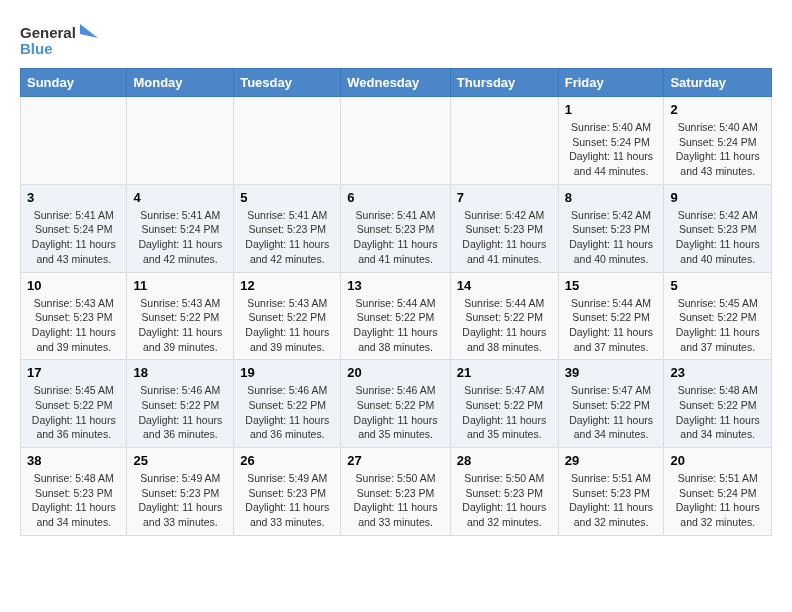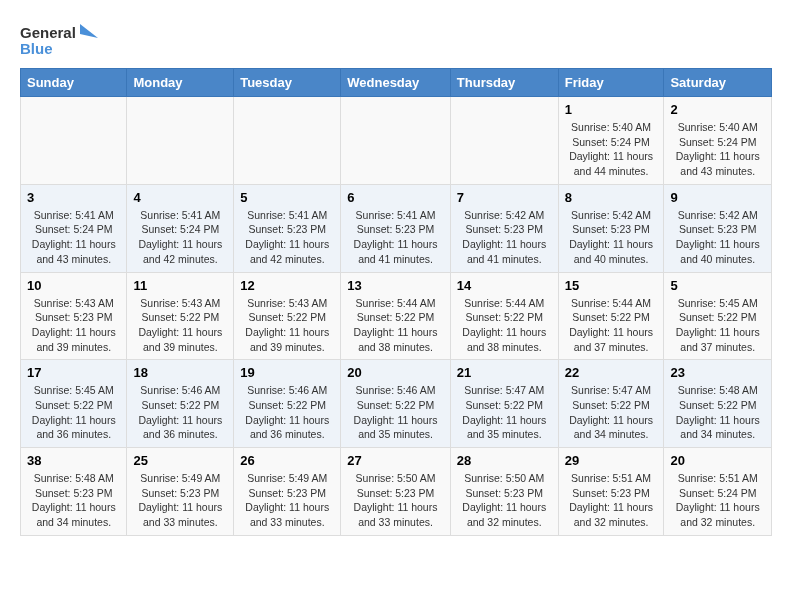--- a/index.html
+++ b/index.html
@@ -197,21 +197,21 @@
         </td>
         <td>
           <span class="day-num">20</span>
           <div class="day-info">Sunrise: 5:46 AM<br>Sunset: 5:22 PM<br>Daylight: 11 hours and 35 minutes.</div>
         </td>
         <td>
           <span class="day-num">21</span>
           <div class="day-info">Sunrise: 5:47 AM<br>Sunset: 5:22 PM<br>Daylight: 11 hours and 35 minutes.</div>
         </td>
         <td>
-          <span class="day-num">22</span>
+          <span class="day-num">39</span>
           <div class="day-info">Sunrise: 5:47 AM<br>Sunset: 5:22 PM<br>Daylight: 11 hours and 34 minutes.</div>
         </td>
         <td>
           <span class="day-num">23</span>
           <div class="day-info">Sunrise: 5:48 AM<br>Sunset: 5:22 PM<br>Daylight: 11 hours and 34 minutes.</div>
         </td>
       </tr>
       <tr>
         <td>
           <span class="day-num">38</span>

